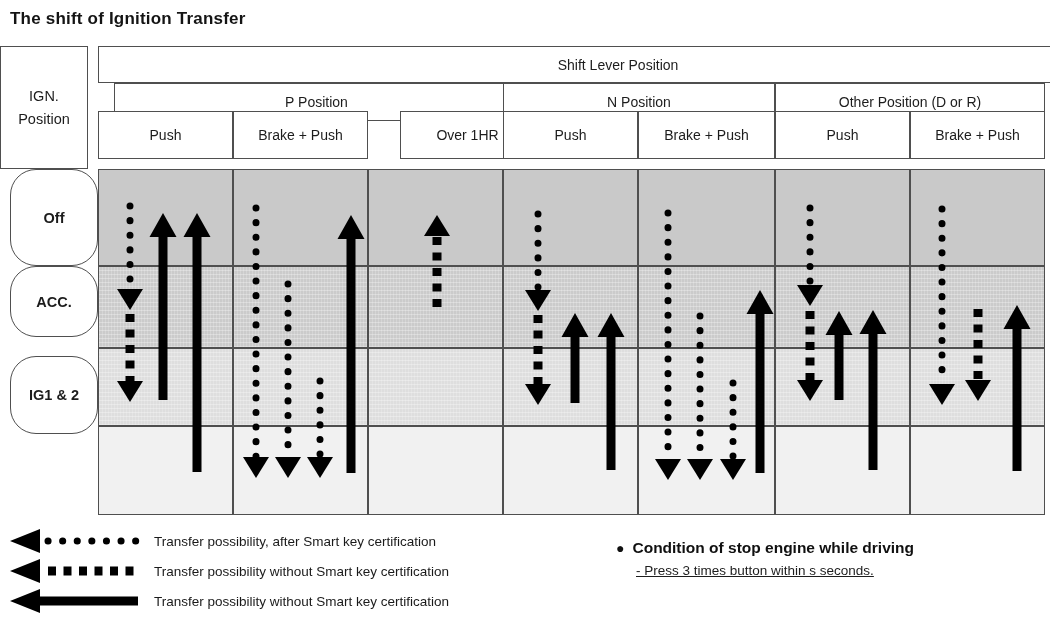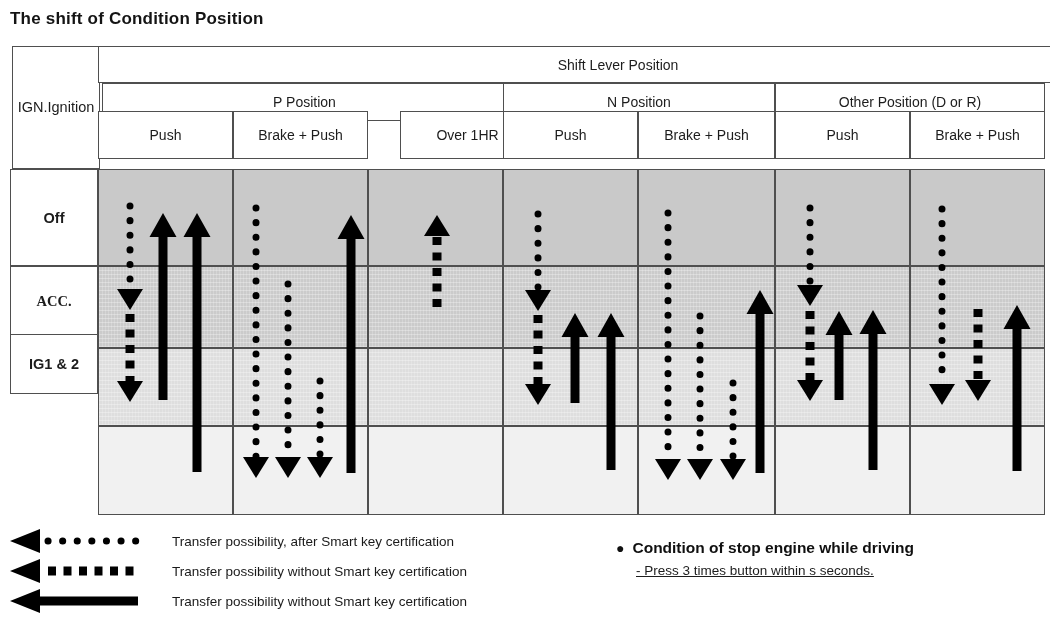--- a/index.html
+++ b/index.html
@@ -9,81 +9,81 @@
   }
   .title {
     position:absolute; left:10px; top:9px;
     font-size:17px; font-weight:bold; letter-spacing:.2px; color:#141414;
   }
   .cell {
     position:absolute; box-sizing:border-box; border:1px solid #4f4f4f;
     background:#fff; display:flex; align-items:center; justify-content:center;
     font-size:14px; color:#1c1c1c; text-align:center;
   }
-  .corner { left:12px; top:46px; width:88px; height:123px; flex-direction:row; line-height:1.55; font-size:14.5px; }
+  .corner { left:0; top:46px; width:88px; height:123px; flex-direction:column; line-height:1.55; font-size:14.5px; }
   .th-top { left:98px;  top:46px;  width:1040px; height:37px; }
-  .g1 { left:102px;  top:83px; width:405px; height:38px; }
+  .g1 { left:114px;  top:83px; width:405px; height:38px; }
   .g2 { left:503px; top:83px; width:272px; height:38px; }
   .g3 { left:775px; top:83px; width:270px; height:38px; }
   .sc { top:111px; height:48px; }
   .sc1 { left:98px;  width:135px; }
   .sc2 { left:233px; width:135px; }
   .sc3 { left:368px; width:135px;margin-left:32px; }
   .sc4 { left:503px; width:135px; }
   .sc5 { left:638px; width:137px; }
   .sc6 { left:775px; width:135px; }
   .sc7 { left:910px; width:135px; }
-  .rl { left:10px; width:88px; font-weight:bold; font-size:14.5px; }
+  .rl { left:10px; width:88px; font-weight:bold; font-size:14.5px;border-radius:26px; }
   .rl1 { top:169px; height:97px; }
-  .rl2 { top:266px; height:71px;font-family:Liberation Serif, serif; }
-  .rl3 { top:334px; height:60px;text-align:right; }
+  .rl2 { top:266px; height:71px; }
+  .rl3 { top:356px; height:78px;text-align:right; }
   .rl4 { top:426px; height:89px; }
   .band { position:absolute; left:98px; width:947px; box-sizing:border-box; border:1px solid #4f4f4f; }
   .band-off   { top:169px; height:97px; background:#c9c9c9; }
   .band-acc   { top:266px; height:82px; background:#cbcbcb;
     background-image:repeating-linear-gradient(0deg, rgba(255,255,255,.30) 0 1px, rgba(0,0,0,0) 1px 4px),
                      repeating-linear-gradient(90deg, rgba(255,255,255,.20) 0 1px, rgba(0,0,0,0) 1px 3px); }
   .band-ig    { top:348px; height:78px; background:#dedede;
     background-image:repeating-linear-gradient(0deg, rgba(255,255,255,.30) 0 1px, rgba(0,0,0,0) 1px 4px),
                      repeating-linear-gradient(90deg, rgba(255,255,255,.18) 0 1px, rgba(0,0,0,0) 1px 3px); }
   .band-start { top:426px; height:89px; background:#f1f1f1; }
   .vline { position:absolute; top:169px; height:346px; width:2px; background:#4f4f4f; }
   .v1 { left:232px; } .v2 { left:367px; } .v3 { left:502px; }
   .v4 { left:637px; } .v5 { left:774px; } .v6 { left:909px; }
   #arrows-overlay { position:absolute; left:0; top:0; pointer-events:none; }
   .legend { position:absolute; left:8px; top:526px; }
   .legend-row { display:flex; align-items:center; height:30px; }
   .legend-glyph { width:135px; height:28px; flex:0 0 auto; }
-  .legend-label { margin-left:29px; font-size:13.5px; color:#1a1a1a; }
+  .legend-label { margin-left:11px; font-size:13.5px; color:#1a1a1a; }
   .note { position:absolute; left:616px; top:539px; }
   .note-title { display:flex; align-items:center; gap:8px; font-weight:bold; font-size:15.5px; color:#101010; }
   .note-bullet { font-size:14px; }
   .note-item { margin-top:6px; padding-left:20px; font-size:13.5px; color:#1d1d1d;text-decoration:underline; }
 </style>
 </head>
 <body>
 
 <div class="stage">
-  <div class="title">The shift of Condition Position</div>
+  <div class="title">The shift of Ignition Transfer</div>
 
   <div class="band band-off"></div>
   <div class="band band-acc"></div>
   <div class="band band-ig"></div>
   <div class="band band-start"></div>
 
   <div class="vline v1"></div>
   <div class="vline v2"></div>
   <div class="vline v3"></div>
   <div class="vline v4"></div>
   <div class="vline v5"></div>
   <div class="vline v6"></div>
 
   <div class="cell corner">
     <div>IGN.</div>
-    <div>Ignition</div>
+    <div>Position</div>
   </div>
   <div class="cell th-top">Shift Lever Position</div>
   <div class="cell g1">P Position</div>
   <div class="cell g2">N Position</div>
   <div class="cell g3">Other Position (D or R)</div>
   <div class="cell sc sc1">Push</div>
   <div class="cell sc sc2">Brake + Push</div>
   <div class="cell sc sc3">Over 1HR</div>
   <div class="cell sc sc4">Push</div>
   <div class="cell sc sc5">Brake + Push</div>

